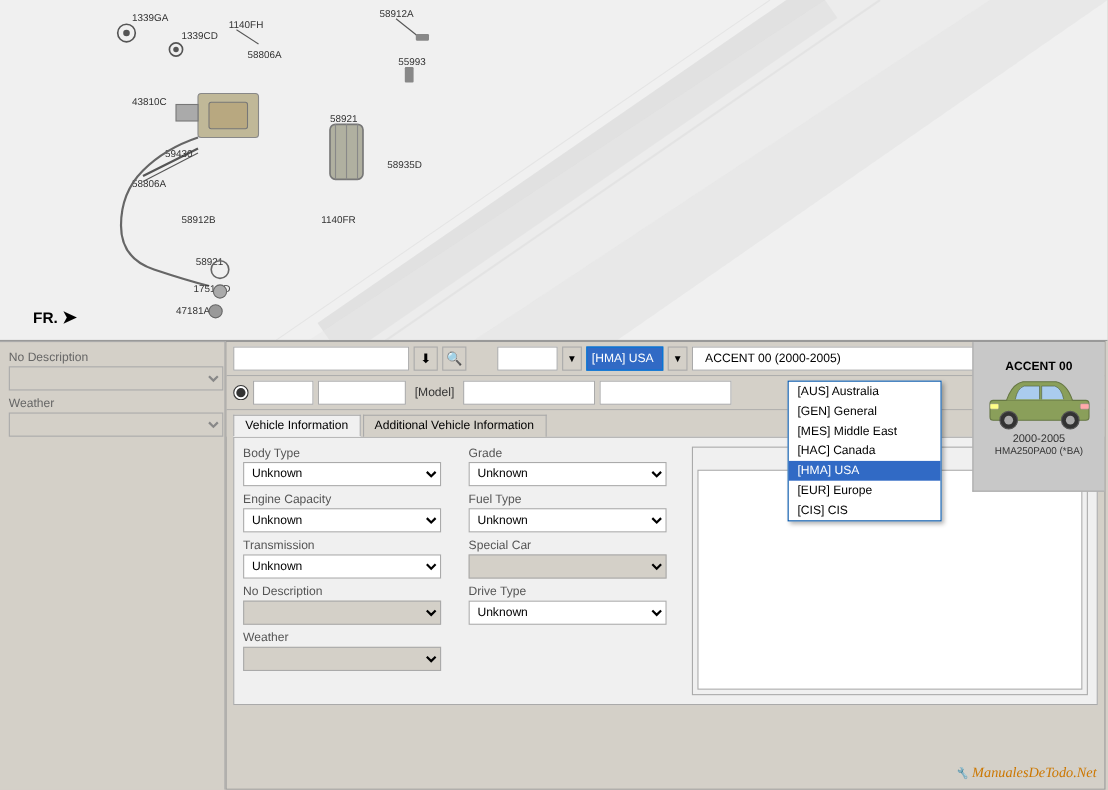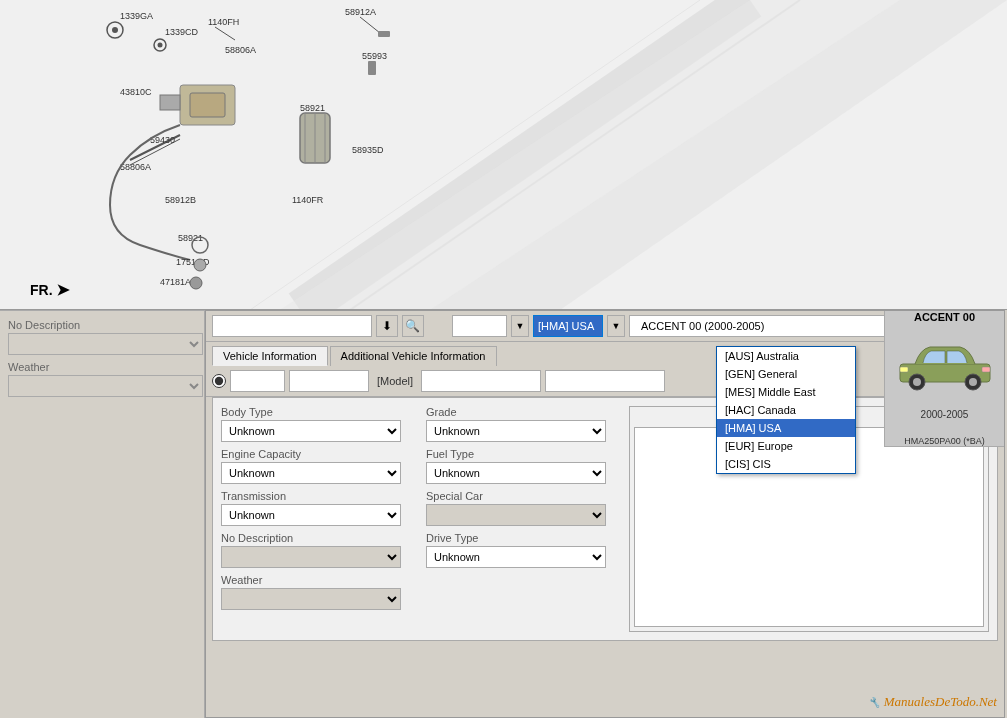--- a/index.html
+++ b/index.html
@@ -98,22 +98,21 @@
       top: 0;
       right: 0;
       width: 120px;
       height: 136px;
       background: #c8c8c8;
       border-left: 1px solid #aaa;
       border-bottom: 1px solid #aaa;
       display: flex;
       flex-direction: column;
       align-items: center;
-      justify-content: space-between;
-      padding: 0;
+      padding: 16px;
     }
 
     #car-title {
       font-size: 11px;
       font-weight: bold;
       color: #000;
       text-align: center;
     }
 
     #car-year {
@@ -497,38 +496,38 @@
     <input type="text" class="toolbar-input" style="width: 55px;">
     <button class="dropdown-arrow">▼</button>
     <div class="region-select" style="display:flex;align-items:center;padding:0 4px;cursor:pointer;">
       <span>[HMA] USA</span>
     </div>
     <button class="dropdown-arrow">▼</button>
     <input type="text" class="model-input" value="ACCENT 00 (2000-2005)" style="">
     <button class="dropdown-arrow">▼</button>
   </div>
 
-  <div id="tabs">
-    <div class="tab active">
-      <span>Vehicle Information</span>
-    </div>
-    <div class="tab">
-      <span>Additional Vehicle Information</span>
-    </div>
-  </div>
-
   <div id="toolbar2">
     <input type="radio" class="radio-btn" name="view" checked="" style="">
     <input type="text" class="small-input" style="">
     <input type="text" class="small-input" style="width: 80px;">
     <span class="model-label">[Model]</span>
     <input type="text" class="small-input" style="width: 120px;">
     <input type="text" class="small-input" style="width: 120px;">
   </div>
 
+  <div id="tabs">
+    <div class="tab active">
+      <span>Vehicle Information</span>
+    </div>
+    <div class="tab">
+      <span>Additional Vehicle Information</span>
+    </div>
+  </div>
+
   <div id="content-area">
 
     <div id="vehicle-form">
       <div class="form-row-pair">
         <div class="form-field">
           <label class="form-label">Body Type</label>
           <div style="display:flex;align-items:center;gap:0;">
             <select class="form-select">
               <option>Unknown</option>
             </select>

